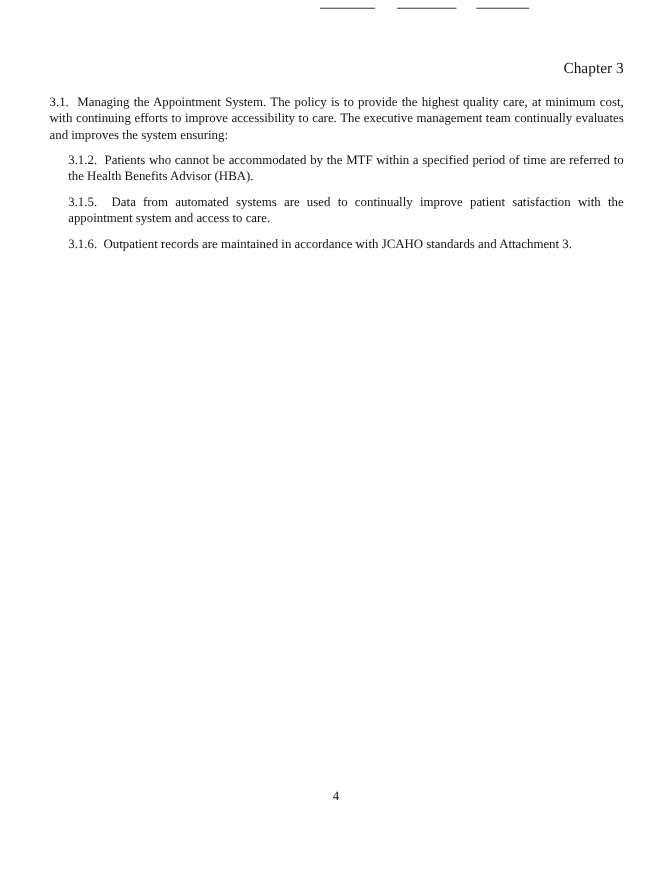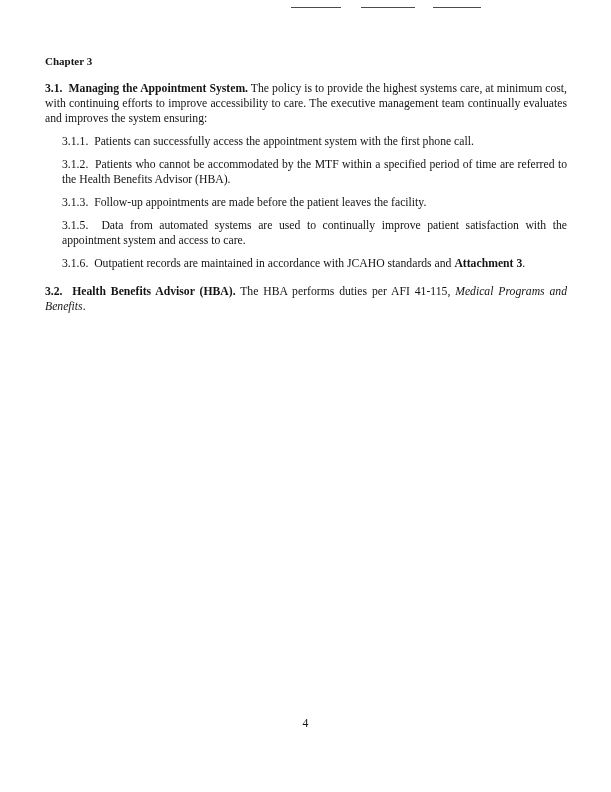--- a/index.html
+++ b/index.html
@@ -25,36 +25,36 @@
   .mark-1 { left: 291px; width: 50px; }
   .mark-2 { left: 361px; width: 54px; }
   .mark-3 { left: 433px; width: 48px; }
   .content {
     position: absolute;
     left: 45px;
     right: 44px;
     top: 55px;
   }
   .center-head {
-    text-align: left;
-    font-weight: bold;
-    font-size: 11px;
+    text-align: right;
+    font-weight: normal;
+    font-size: 14px;
   }
   .chapter-label { margin-bottom: 14px; }
   .doc-title { margin-bottom: 17px; letter-spacing: 0.2px; }
   p {
     margin: 0;
     font-size: 11.7px;
     line-height: 15px;
     text-align: justify;
   }
   .lead-para { margin-bottom: 8px; }
   .sub-item { margin: 8px 0 8px 17px; }
   .section-2 { margin-top: 13px; }
-  b { font-weight: bold; margin-top: 24px; }
+  b { font-weight: normal; margin-top: 24px; }
   i { font-style: italic; }
   .page-number {
     position: absolute;
     left: 0;
     right: 0;
     top: 717px;
     text-align: center;
     font-size: 11.7px;
     font-family: "Liberation Serif", serif;
     color: #141414;
@@ -67,32 +67,29 @@
 
   <div class="scan-mark mark-1"></div>
   <div class="scan-mark mark-2"></div>
   <div class="scan-mark mark-3"></div>
 
   <div class="content">
 
     <div class="center-head chapter-label">Chapter 3</div>
 
 
-    <p class="lead-para"><b><span>3.1.</span>&nbsp; <span>Managing the Appointment System.</span></b> <span>The policy is to provide the highest systems care, at minimum cost, with continuing efforts to improve accessibility to care.  The executive management team continually evaluates and improves the system ensuring:</span></p>
+    <p class="lead-para"><b><span>3.1.</span>&nbsp; <span>Managing the Appointment System.</span></b> <span>The policy is to provide the highest quality care, at minimum cost, with continuing efforts to improve accessibility to care.  The executive management team continually evaluates and improves the system ensuring:</span></p>
 
-    <p class="sub-item"><span>3.1.1.</span>&nbsp; <span>Patients can successfully access the appointment system with the first phone call.</span></p>
 
     <p class="sub-item"><span>3.1.2.</span>&nbsp; <span>Patients who cannot be accommodated by the MTF within a specified period of time are referred to the Health Benefits Advisor (HBA).</span></p>
 
-    <p class="sub-item"><span>3.1.3.</span>&nbsp; <span>Follow-up appointments are made before the patient leaves the facility.</span></p>
 
 
     <p class="sub-item"><span>3.1.5.</span>&nbsp; <span>Data from automated systems are used to continually improve patient satisfaction with the appointment system and access to care.</span></p>
 
     <p class="sub-item"><span>3.1.6.</span>&nbsp; <span>Outpatient records are maintained in accordance with JCAHO standards and </span><b>Attachment 3</b><span>.</span></p>
 
-    <p class="section-2"><b><span>3.2.</span>&nbsp; <span>Health Benefits Advisor (HBA).</span></b> <span>The HBA performs duties per AFI 41-115, </span><i>Medical Programs and Benefits</i><span>.</span></p>
 
   </div>
 
   <div class="page-number">4</div>
 
 </div>
 
 </body></html>

